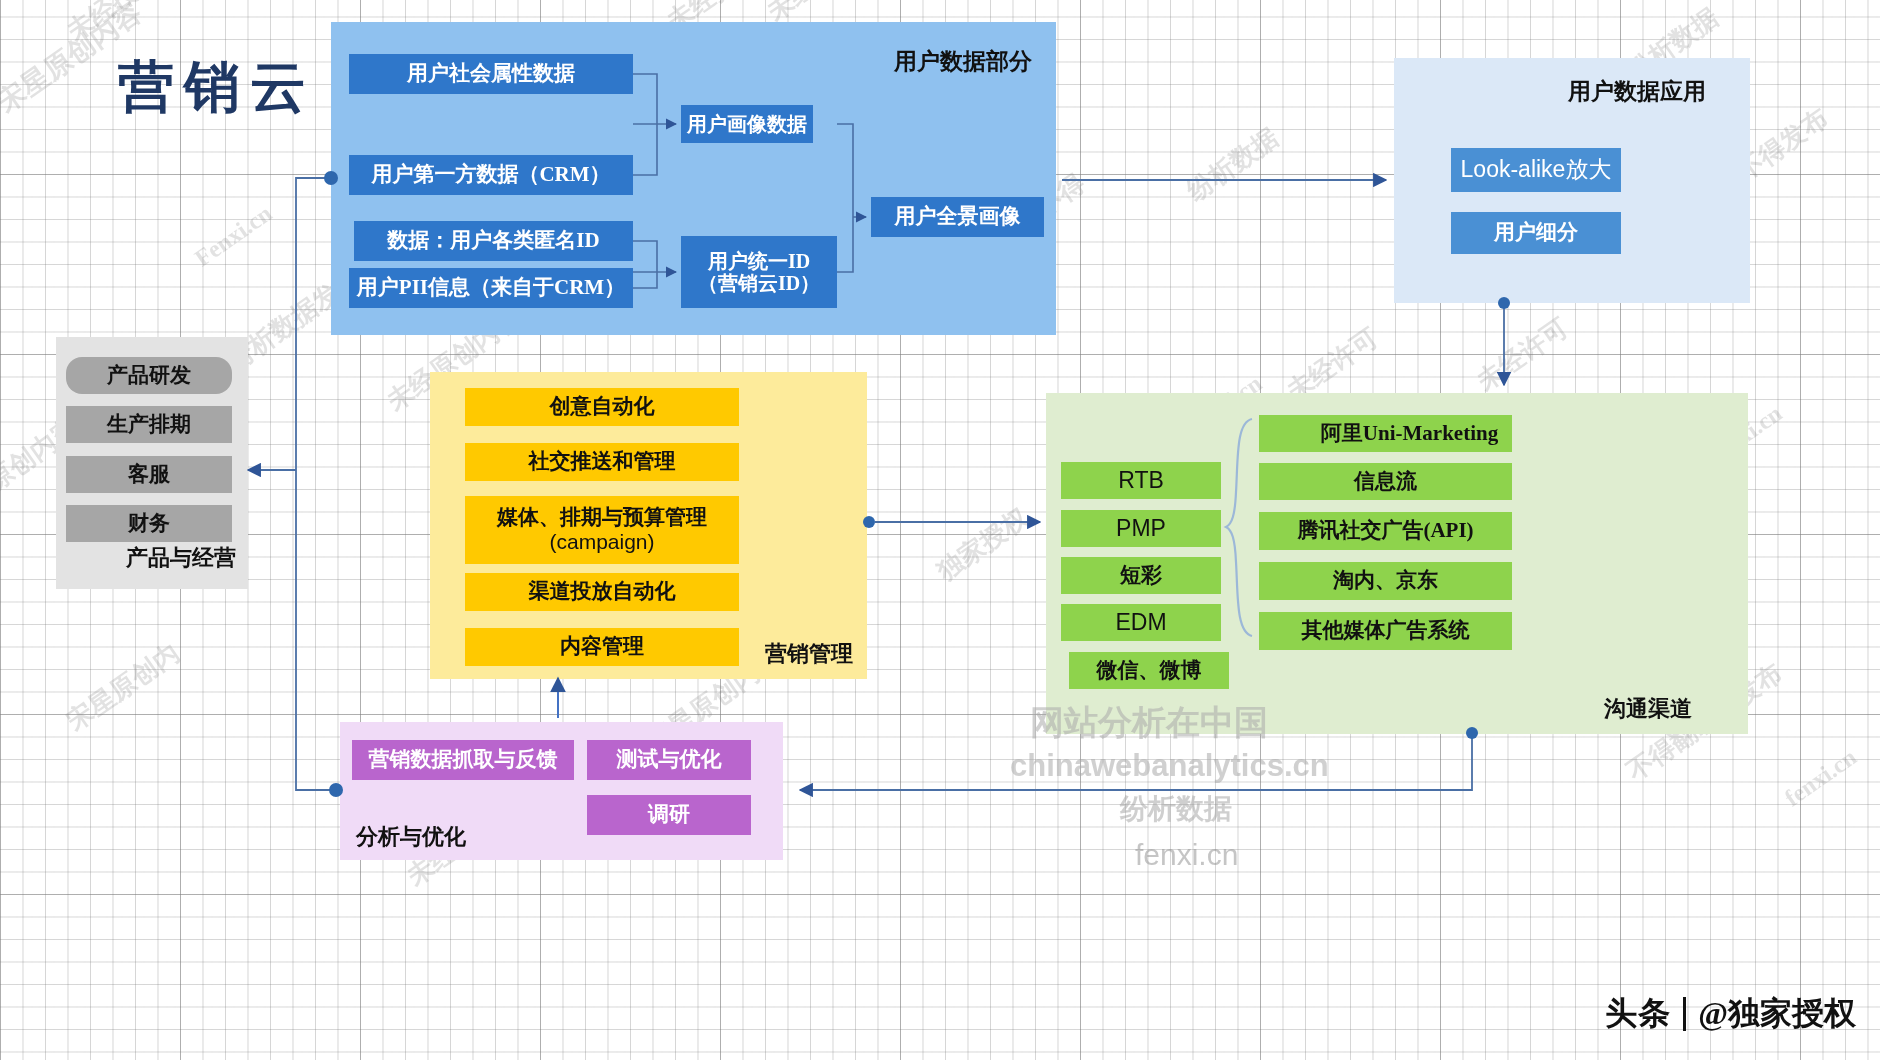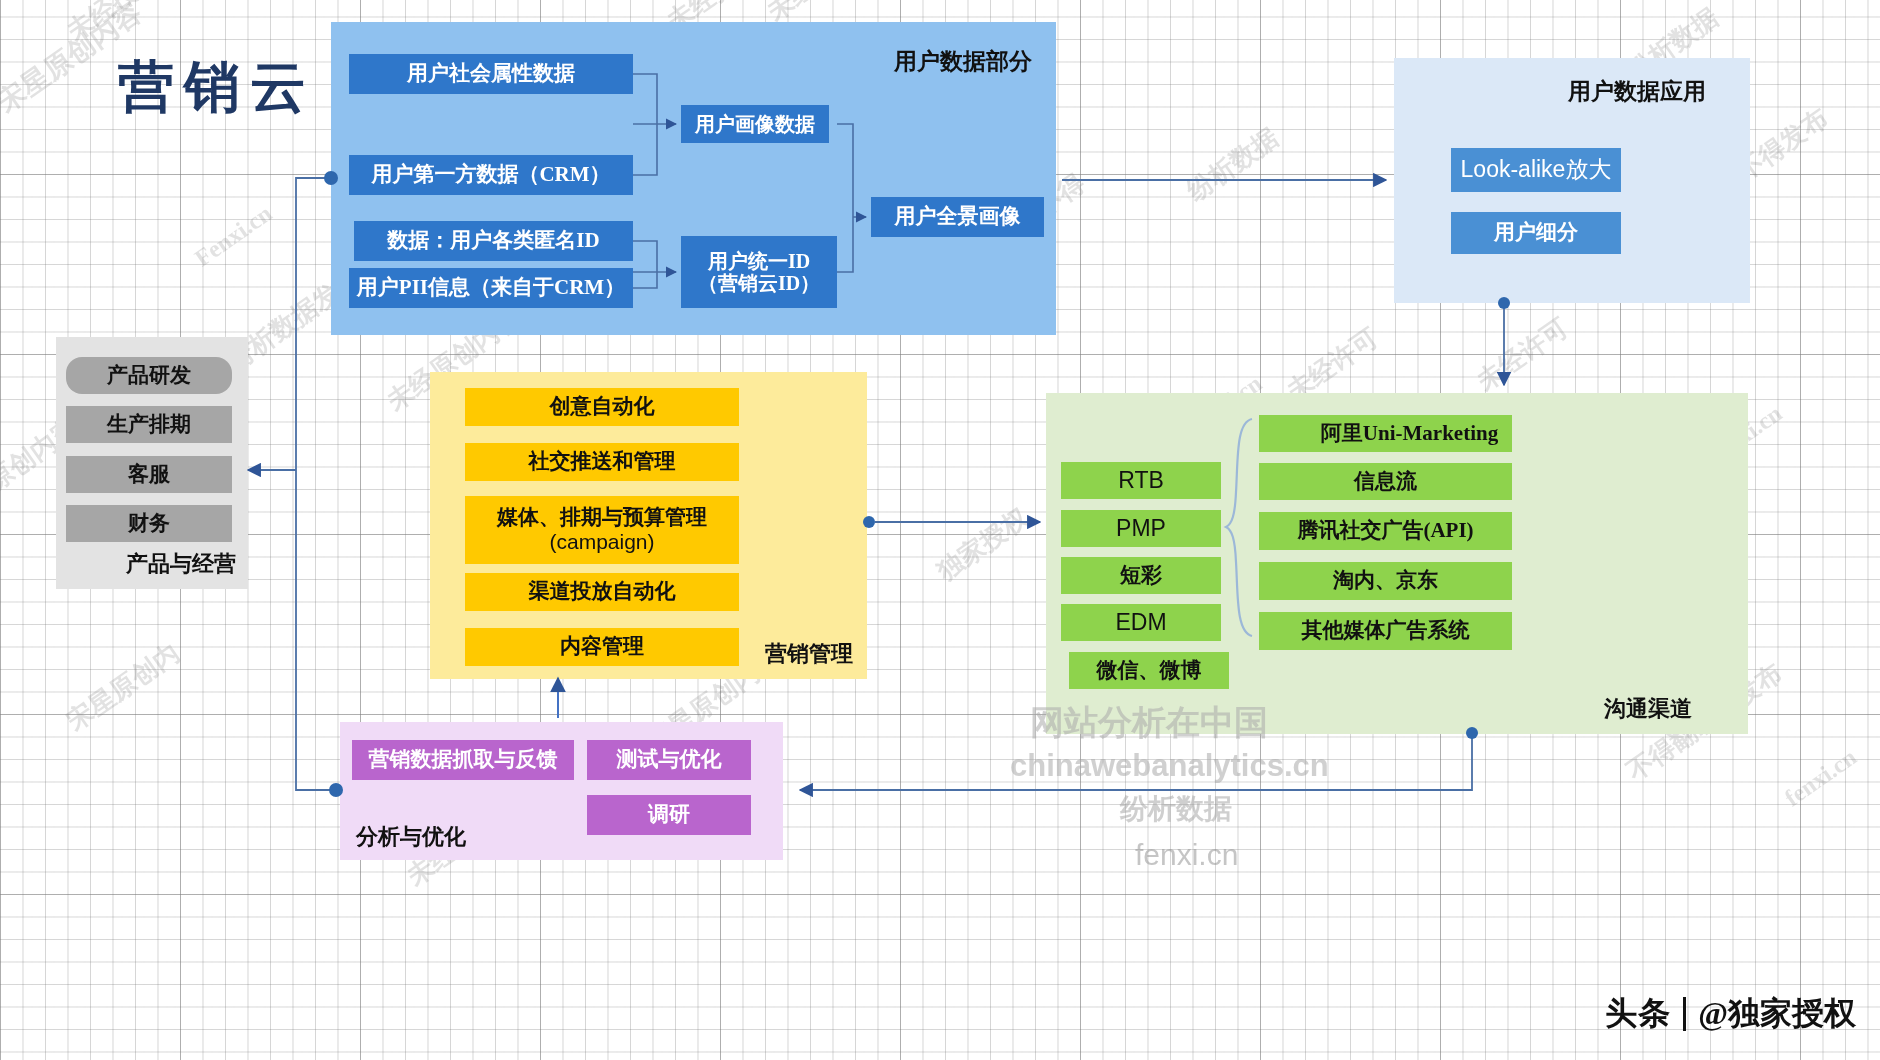--- a/index.html
+++ b/index.html
@@ -126,37 +126,37 @@
   <div class="panel blue-panel" style="left:331px;top:22px;width:725px;height:313px;">
     <div class="ptitle" style="right:24px;top:12px;font-size:23px;margin-top:12px;">用户数据部分</div>
   </div>
 
   <div class="chip blue-chip" style="left:349px;top:54px;width:284px;height:40px;">用户社会属性数据</div>
   <div class="chip blue-chip" style="left:349px;top:155px;width:284px;height:40px;">用户第一方数据（CRM）</div>
 
   <div class="chip blue-chip" style="left:354px;top:221px;width:279px;height:40px;">数据：用户各类匿名ID</div>
   <div class="chip blue-chip" style="left:349px;top:268px;width:284px;height:40px;">用户PII信息（来自于CRM）</div>
 
-  <div class="chip blue-chip" style="left:681px;top:105px;width:148px;height:38px;font-size:20px;">用户画像数据</div>
+  <div class="chip blue-chip" style="left:681px;top:105px;width:132px;height:38px;font-size:20px;">用户画像数据</div>
 
   <div class="chip blue-chip" style="left:681px;top:236px;width:156px;height:72px;font-size:20px;flex-direction:column;">
     <span>用户统一ID</span>
     <span>（营销云ID）</span>
   </div>
 
   <div class="chip blue-chip" style="left:871px;top:197px;width:173px;height:40px;">用户全景画像</div>
 
   <div class="panel lblue-panel" style="left:1394px;top:58px;width:356px;height:245px;">
     <div class="ptitle" style="right:44px;top:18px;font-size:23px;">用户数据应用</div>
   </div>
   <div class="chip blue-chip lite" style="left:1451px;top:148px;width:170px;height:44px;font-weight:normal;font-family:'Liberation Sans',sans-serif;font-size:23px;">Look-alike放大</div>
   <div class="chip blue-chip lite" style="left:1451px;top:212px;width:170px;height:42px;">用户细分</div>
 
   <div class="panel gray-panel" style="left:56px;top:337px;width:192px;height:252px;">
-    <div class="ptitle" style="right:12px;bottom:10px;font-size:22px;">产品与经营</div>
+    <div class="ptitle" style="right:12px;bottom:16px;font-size:22px;">产品与经营</div>
   </div>
   <div class="chip gray-chip" style="left:66px;top:357px;width:166px;height:37px;border-radius:16px;">产品研发</div>
   <div class="chip gray-chip" style="left:66px;top:406px;width:166px;height:37px;">生产排期</div>
   <div class="chip gray-chip" style="left:66px;top:456px;width:166px;height:37px;">客服</div>
   <div class="chip gray-chip" style="left:66px;top:505px;width:166px;height:37px;">财务</div>
 
   <div class="panel yellow-panel" style="left:430px;top:372px;width:437px;height:307px;">
     <div class="ptitle" style="right:14px;bottom:10px;font-size:22px;">营销管理</div>
   </div>
   <div class="chip yellow-chip" style="left:465px;top:388px;width:274px;height:38px;">创意自动化</div>

